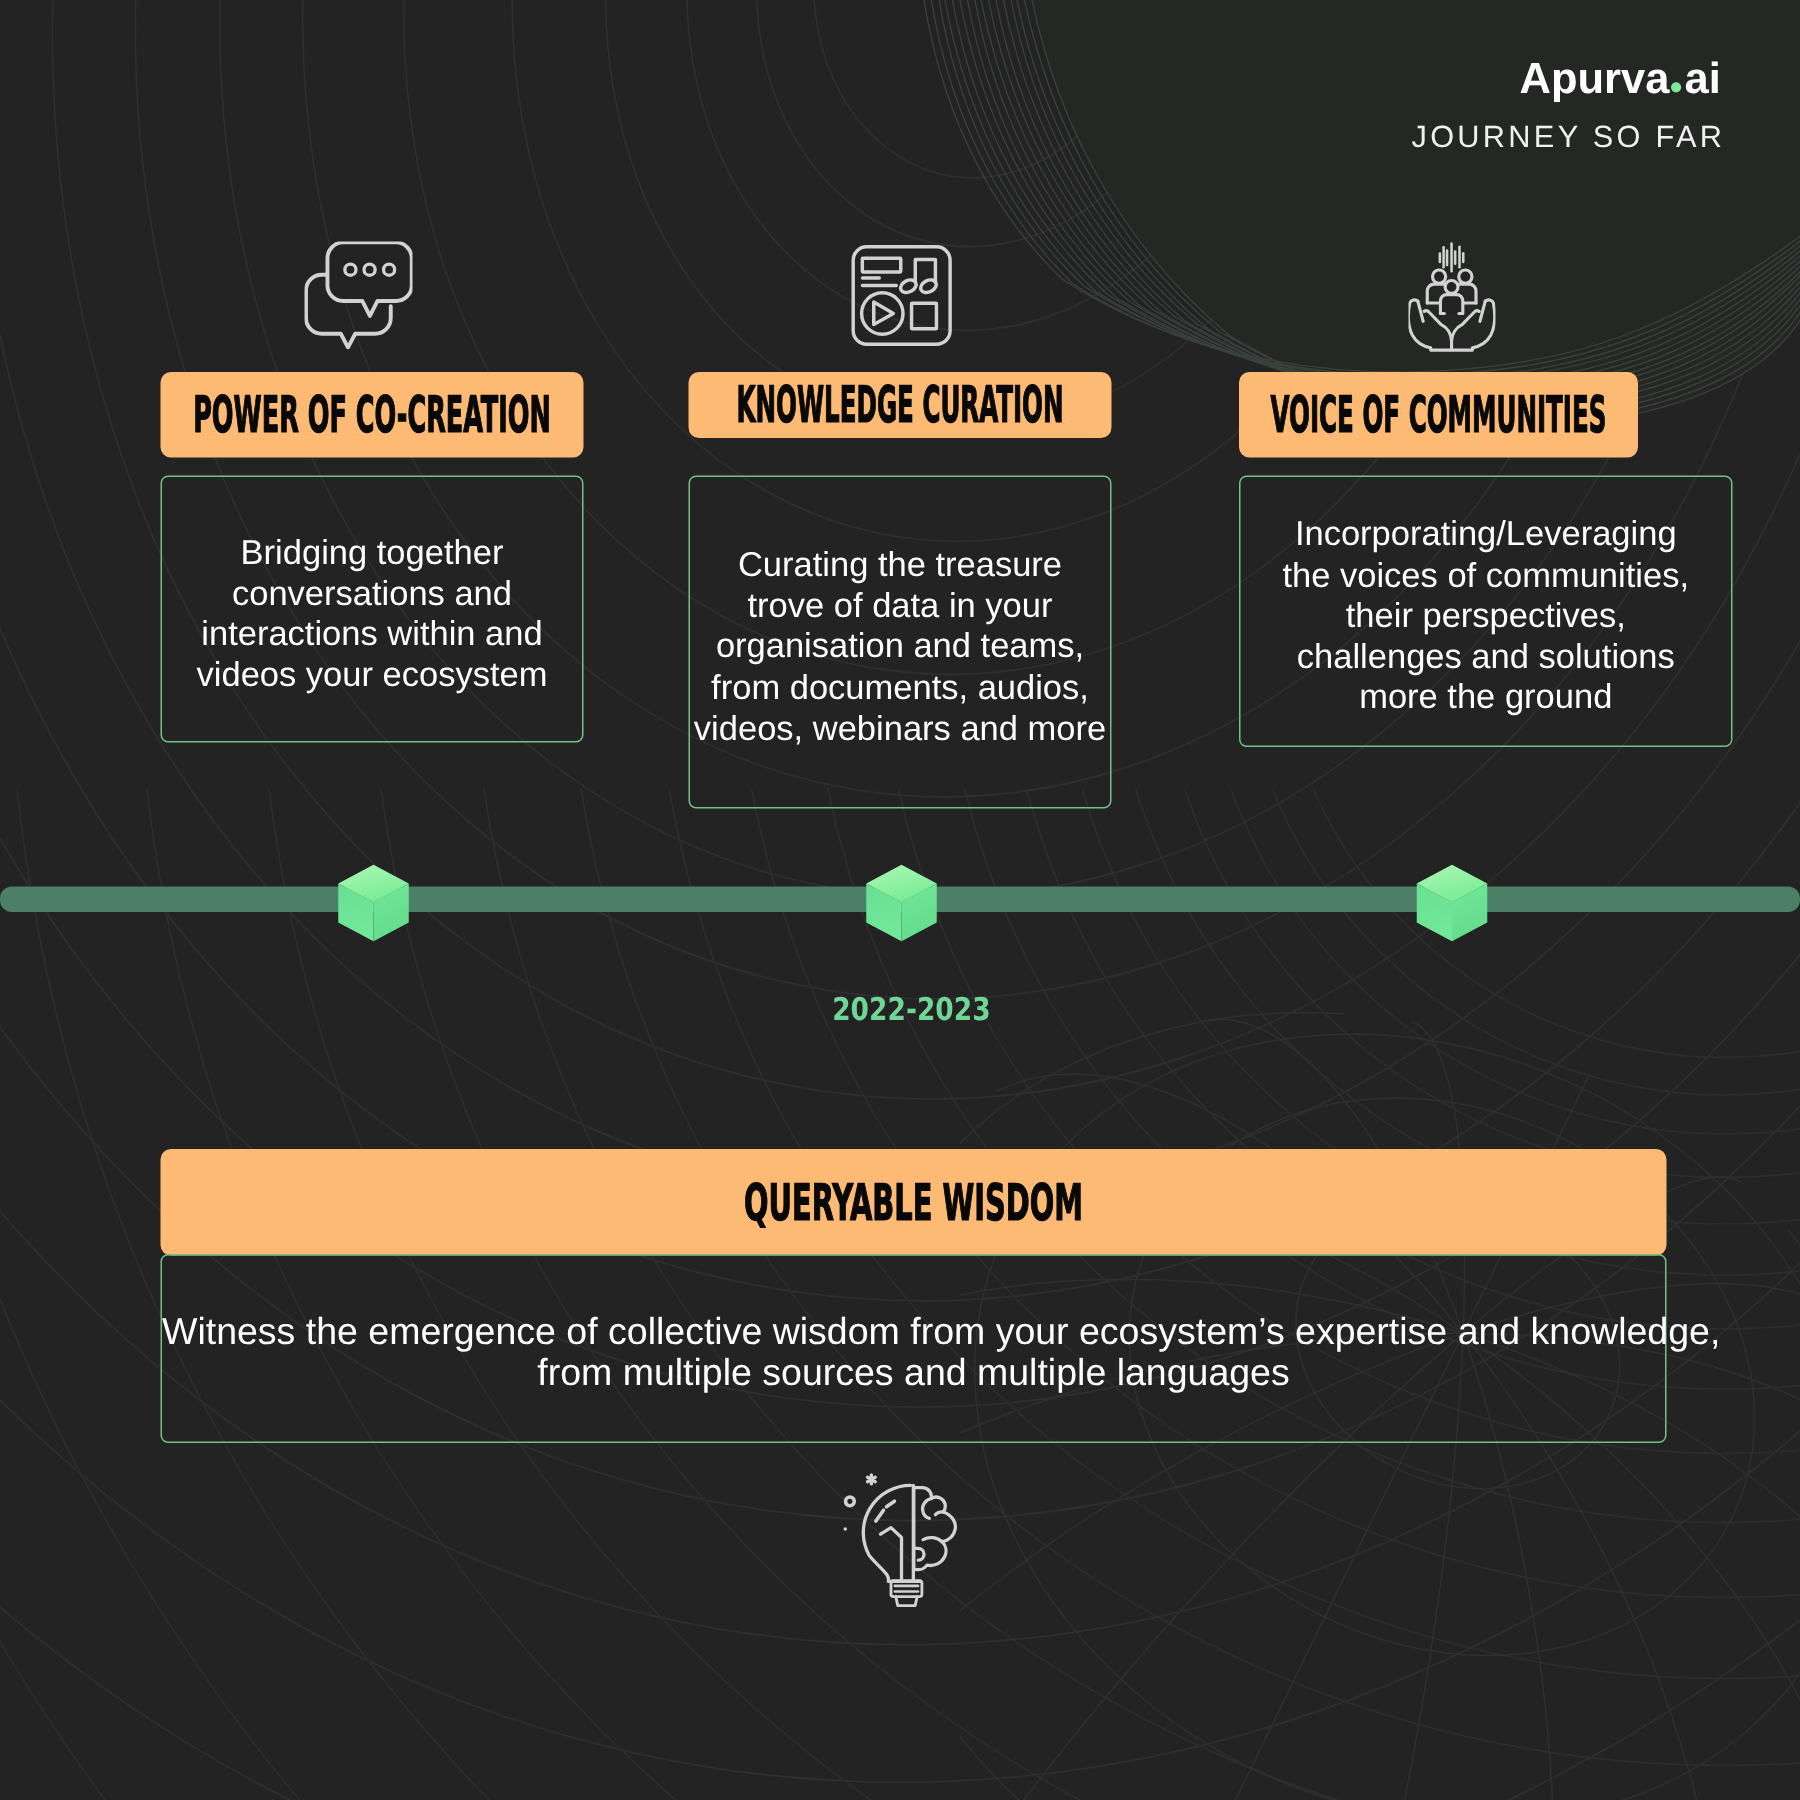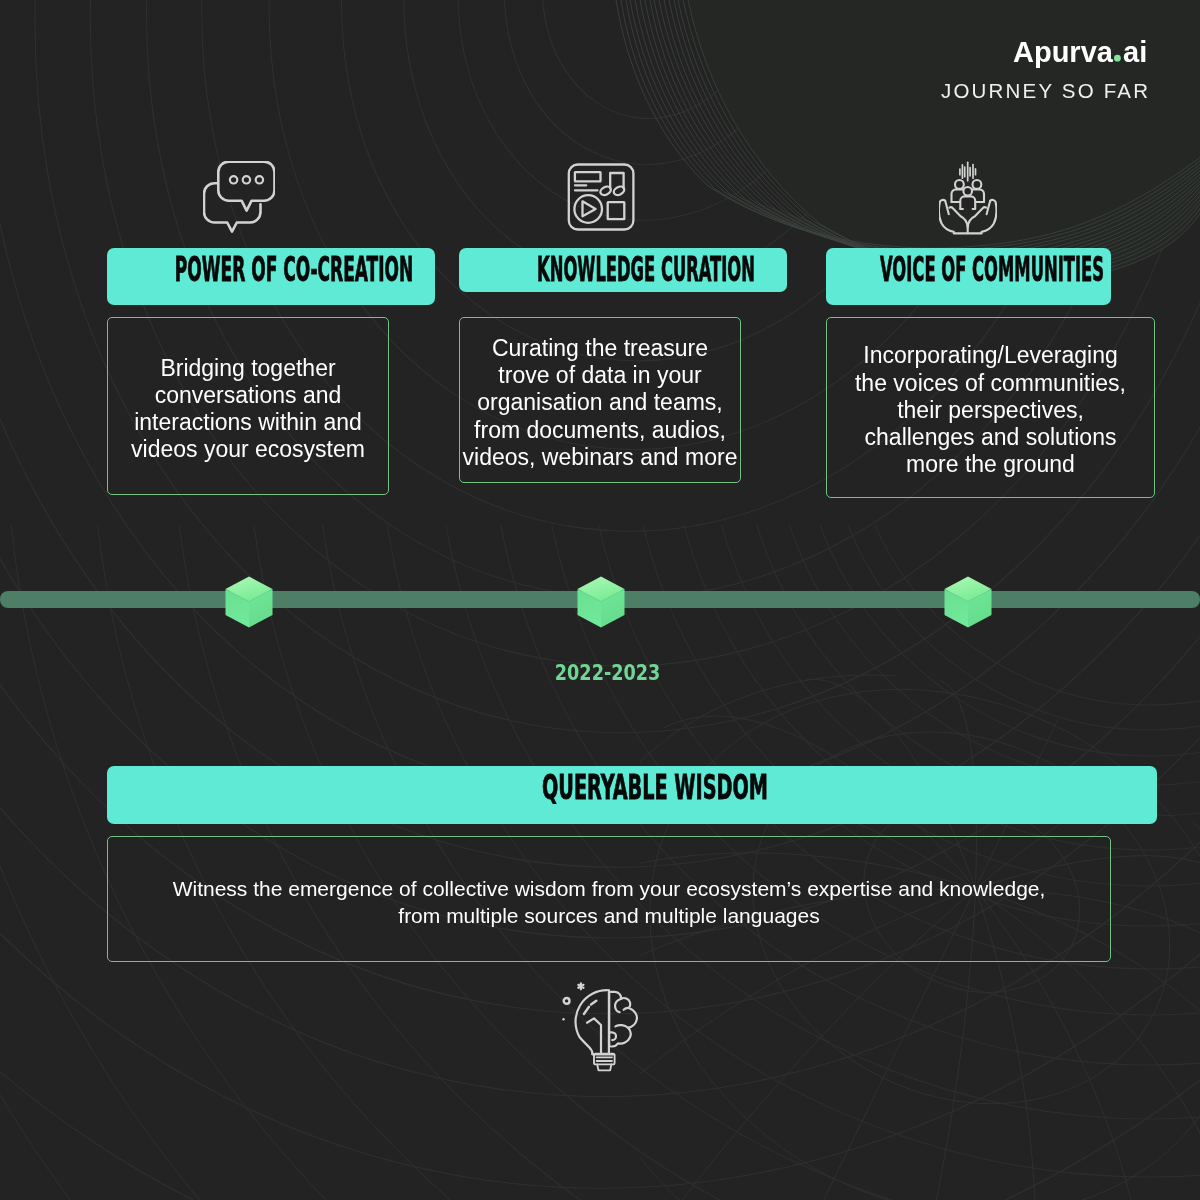--- a/index.html
+++ b/index.html
@@ -8,51 +8,51 @@
        -webkit-font-smoothing:antialiased;}
   #stage{position:relative;width:1200px;height:1200px;overflow:hidden;background:#242323;}
   .bg-layer{position:absolute;left:0;top:0;width:1200px;height:1200px;pointer-events:none;}
 
   
   .brand{position:absolute;right:50px;top:36px;text-align:center;line-height:1;}
   .brand-logo{display:block;margin-left:auto;overflow:visible;}
   .brand-logo text{font-family:"Liberation Sans",sans-serif;}
   .brand-sub{display:block;margin-left:auto;margin-top:10px;overflow:visible;}
   .brand-sub text{font-family:"Liberation Sans",sans-serif;}
-  .card-head{position:absolute;background:#5eead4;border-radius:7px;
-             display:flex;justify-content:center;padding-left:46px;}
+  .card-head{position:absolute;background:#fdba74;border-radius:7px;
+             display:flex;align-items:center;justify-content:center;}
   .card-head svg{display:block;overflow:visible;}
   .card-head text{font-family:"DejaVu Sans Condensed","DejaVu Sans",sans-serif;
                   font-weight:700;fill:#080808;stroke:#080808;stroke-width:0.8;
                   paint-order:stroke fill;}
   .card-body{position:absolute;border:1.7px solid #71C283;border-radius:5px;
              display:flex;align-items:center;justify-content:center;
              text-align:center;color:#ffffff;box-sizing:border-box;}
   .card-body .txt{font-size:23px;line-height:27.2px;font-weight:400;
                   letter-spacing:0px;padding:0;width:100%;position:relative;top:3px;}
   .card-body .ln{white-space:nowrap;}
-  .s1b .txt{font-size:21px;line-height:27.2px;}
+  .s1b .txt{font-size:25px;line-height:27.2px;}
 
   
   .tl-bar{position:absolute;left:0px;top:591px;width:1200px;height:17px;
           background:#4C7F66;border-radius:8px;}
   .cube{position:absolute;}
   .year{position:absolute;left:0;top:656px;}
   .year text{font-family:"DejaVu Sans",sans-serif;}
 
   .icon{position:absolute;}
 
   
   .c1h{left:107px;top:248px;width:282px;height:57px;}
   .c1b{left:107px;top:317px;width:282px;height:178px;}
   .c2h{left:459px;top:248px;width:282px;height:44px;}
-  .c2b{left:459px;top:317px;width:282px;height:166px;}
-  .c3h{left:826px;top:248px;width:239px;height:57px;}
+  .c2b{left:459px;top:317px;width:282px;height:222px;}
+  .c3h{left:826px;top:248px;width:266px;height:57px;}
   .c3b{left:826px;top:317px;width:329px;height:181px;}
-  .s1h{left:107px;top:766px;width:1004px;height:58px;}
+  .s1h{left:107px;top:766px;width:1004px;height:71px;}
   .s1b{left:107px;top:836px;width:1004px;height:126px;}
 
 
   .ic1{left:203px;top:161px;}
   .ic2{left:567px;top:163px;}
   .ic3{left:939px;top:157px;}
   .ic4{left:560px;top:982px;}
 
   
   .cb1{left:224px;top:575px;}

